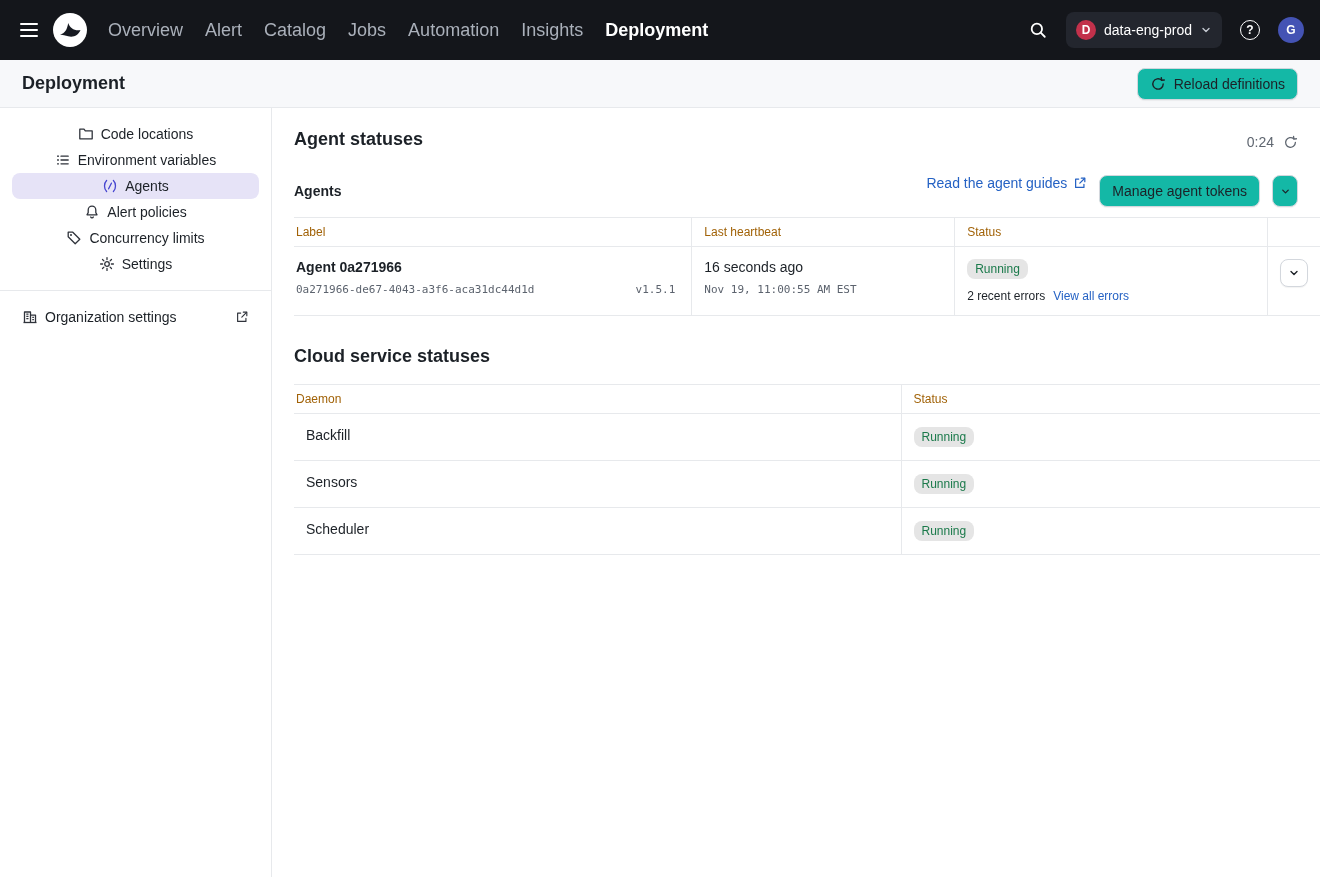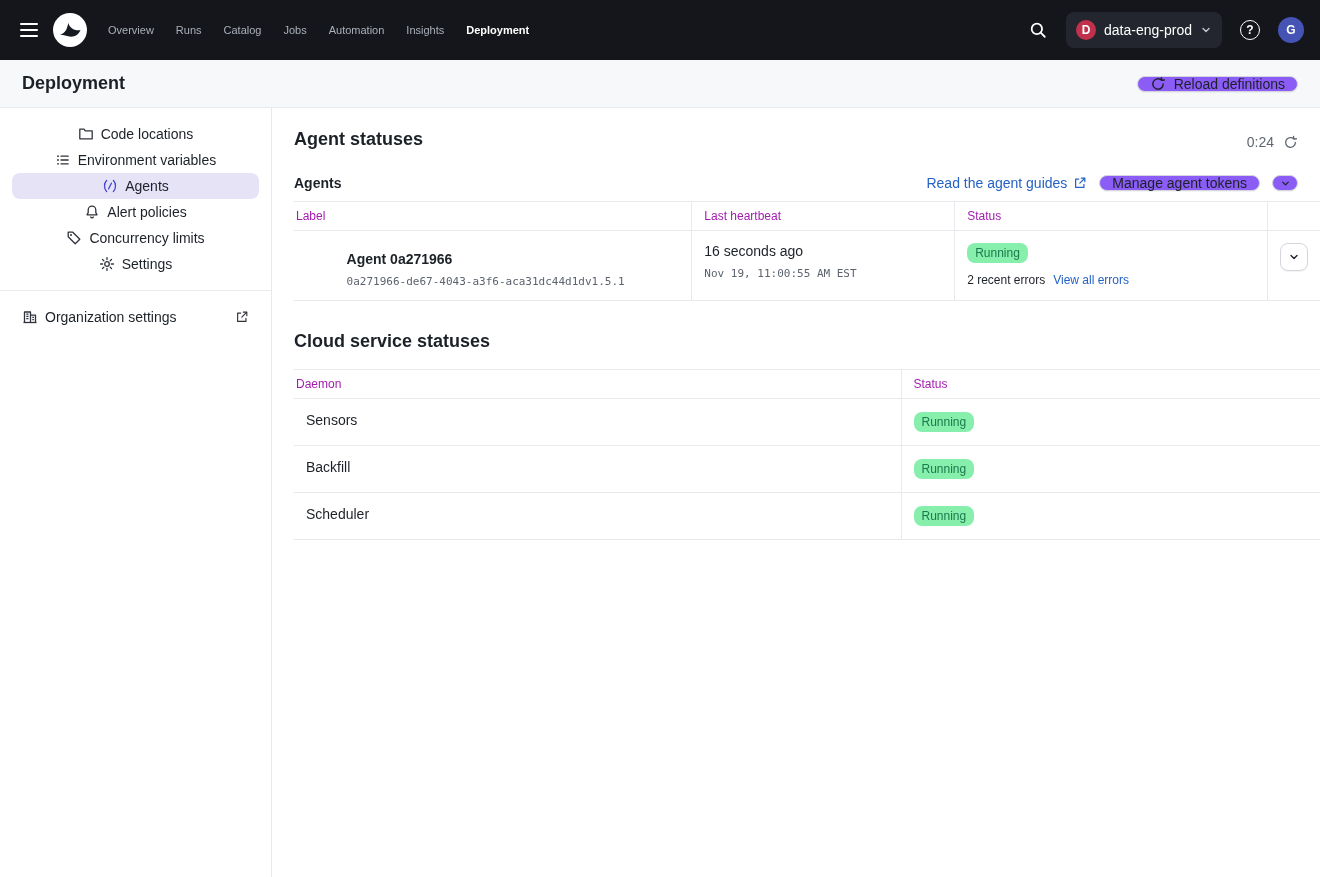--- a/index.html
+++ b/index.html
@@ -19,41 +19,41 @@
     height: 60px; background: #14161b;
     display: flex; align-items: center;
     padding: 0 16px 0 10px;
   }
   .hamburger { width: 38px; height: 38px; background: none; border: none; cursor: pointer;
     display: flex; align-items: center; justify-content: center; }
   .hamburger-lines { display: flex; flex-direction: column; gap: 4px; }
   .hamburger-lines i { display: block; width: 18px; height: 2px; background: #fff; border-radius: 1px; }
   .logo { width: 36px; height: 36px; margin: 0 12px 0 4px; cursor: pointer; }
   .nav-items { display: flex; align-items: center; gap: 22px; margin-left: 8px; }
-  .nav-item { color: #aab0ba; font-size: 11px; text-decoration: none; cursor: pointer; white-space: nowrap; }
+  .nav-item { color: #aab0ba; font-size: 18px; text-decoration: none; cursor: pointer; white-space: nowrap; }
   .nav-item.active { color: #ffffff; font-weight: 700; }
   .topnav-right { margin-left: auto; display: flex; align-items: center; gap: 12px; }
   .icon-btn { background: none; border: none; cursor: pointer; width: 32px; height: 32px;
     display: flex; align-items: center; justify-content: center; color: #ffffff; }
   .deploy-switcher { display: flex; align-items: center; gap: 8px; background: #23262e;
     border: none; border-radius: 8px; height: 36px; padding: 0 10px; color: #ffffff;
     font-size: 14px; cursor: pointer; }
   .deploy-badge { width: 20px; height: 20px; border-radius: 50%; background: #c2314b; color: #fff;
     font-size: 12px; font-weight: 700; display: flex; align-items: center; justify-content: center; }
   .help-circle { width: 20px; height: 20px; border-radius: 50%; border: 1.5px solid #ffffff;
     color: #ffffff; font-size: 12px; font-weight: 700; display: flex; align-items: center; justify-content: center; }
   .avatar { width: 26px; height: 26px; border-radius: 50%; background: #4453b4; border: none;
     color: #ffffff; font-size: 12px; font-weight: 700; cursor: pointer; }
 
   
   .page-header { height: 48px; background: #f7f8fa; border-bottom: 1px solid #e7e9ec;
     display: flex; align-items: center; justify-content: space-between; padding: 0 22px; }
   .page-title { font-size: 18px; font-weight: 600; }
-  .btn { display: inline-flex; align-items: center; gap: 8px; height: 16px; padding: 0 12px;
-    background: #8b5cf6; border: 1px solid #d3d7dd; border-radius: 8px; font-size: 14px;
+  .btn { display: inline-flex; align-items: center; gap: 8px; height: 32px; padding: 0 12px;
+    background: #14b8a6; border: 1px solid #d3d7dd; border-radius: 8px; font-size: 14px;
     color: #1c2127; cursor: pointer; box-shadow: 0 1px 1px rgba(0,0,0,0.05); white-space: nowrap; }
 
   
   .body-row { display: flex; height: 769px; }
   .sidebar { width: 272px; flex-shrink: 0; border-right: 1px solid #e7e9ec; padding: 13px 0; }
   .sb-item { display: flex; align-items: center; gap: 7px; height: 26px; margin: 0 12px;
     padding: 4px 10px; border-radius: 8px; font-size: 14px; cursor: pointer; color: #1c2127; justify-content: center; }
   .sb-item svg { color: #2f333b; flex-shrink: 0; }
   .sb-item.active { background: #e6e3f7; }
   .sb-item.active svg { color: #4645d0; }
@@ -71,33 +71,33 @@
     margin: 25px 22px 10px 0; }
   .agents-label { font-size: 14px; font-weight: 600; }
   .agents-actions { display: flex; align-items: flex-start; gap: 12px; }
   .link { color: #2562c4; font-size: 14px; text-decoration: none; cursor: pointer;
     display: inline-flex; align-items: center; gap: 6px; }
   .link svg { color: #2562c4; }
   .caret-btn { width: 26px; padding: 0; justify-content: center; }
 
   
   table { width: 100%; border-collapse: collapse; border-top: 1px solid #e7e9ec; }
-  th { font-size: 12px; font-weight: 400; color: #a21caf; text-align: left;
+  th { font-size: 12px; font-weight: 400; color: #a16207; text-align: left;
     padding: 7px 12px; border-bottom: 1px solid #e7e9ec; }
   td { vertical-align: top; padding: 12px; border-bottom: 1px solid #e7e9ec; }
   th:first-child, td:first-child { padding-left: 2px; }
   .col-border { border-right: 1px solid #e7e9ec; }
 
-  .agent-label-cell { display: flex; justify-content: center; align-items: flex-end; padding-right: 4px; margin-top: 8px; }
+  .agent-label-cell { display: flex; justify-content: space-between; align-items: flex-end; padding-right: 4px; }
   .agent-name { font-size: 14px; font-weight: 700; margin-bottom: 8px; }
   .mono-dim { font-family: "DejaVu Sans Mono", monospace; font-size: 11px; color: #5c636e; }
   .hb-rel { font-size: 14px; margin-bottom: 8px; }
   .errors-line { margin-top: 10px; font-size: 12px; display: flex; gap: 8px; align-items: center; }
   .link-sm { color: #2562c4; font-size: 12px; cursor: pointer; text-decoration: none; }
-  .badge { display: inline-block; background: #86efac; color: #1b7a4b; font-size: 12px;
+  .badge { display: inline-block; background: #e5e5e5; color: #1b7a4b; font-size: 12px;
     padding: 3px 8px; border-radius: 8px; }
   .expand-btn { width: 28px; height: 28px; border: 1px solid #d3d7dd; border-radius: 8px;
     background: #fff; display: flex; align-items: center; justify-content: center;
     margin: 0 auto; cursor: pointer; box-shadow: 0 1px 1px rgba(0,0,0,0.05); }
   .actions-cell { padding-top: 12px; }
 
   .cloud-title { font-size: 18px; font-weight: 600; margin: 30px 0 17px 0; }
   .cloud-table td { font-size: 14px; padding: 13px 12px; }
 </style>
 </head>
@@ -112,21 +112,21 @@
       </span>
   </button>
   <div class="logo">
     <svg width="36" height="36" viewBox="0 0 36 36">
       <circle cx="18" cy="18" r="17" fill="#ffffff"></circle>
       <path d="M8 22.5c5-1 7.2-5.2 8.2-11.5 1.6 5.3 6.8 8.2 12.3 7-2 5.2-7.2 7.8-12.4 6.2-2.6-.8-5.5-1.3-8.1-1.7z" fill="#171a21"></path>
     </svg>
   </div>
   <nav class="nav-items">
     <a class="nav-item">Overview</a>
-    <a class="nav-item">Runs</a>
+    <a class="nav-item">Alert</a>
     <a class="nav-item">Catalog</a>
     <a class="nav-item">Jobs</a>
     <a class="nav-item">Automation</a>
     <a class="nav-item">Insights</a>
     <a class="nav-item active">Deployment</a>
   </nav>
   <div class="topnav-right">
     <button class="icon-btn">
       <svg class="ic" width="18" height="18" viewBox="0 0 16 16" fill="none" stroke="currentColor" stroke-width="1.6" stroke-linecap="round">
         <circle cx="7" cy="7" r="4.6"></circle>
@@ -315,28 +315,28 @@
           <col>
         </colgroup>
       <thead>
         <tr>
           <th class="col-border">Daemon</th>
           <th>Status</th>
         </tr>
       </thead>
       <tbody>
         <tr>
+          <td class="col-border">Backfill</td>
+          <td><span class="badge">Running</span></td>
+        </tr>
+        <tr>
           <td class="col-border">Sensors</td>
           <td><span class="badge">Running</span></td>
         </tr>
         <tr>
-          <td class="col-border">Backfill</td>
-          <td><span class="badge">Running</span></td>
-        </tr>
-        <tr>
           <td class="col-border">Scheduler</td>
           <td><span class="badge">Running</span></td>
         </tr>
       </tbody>
     </table>
 
   </main>
 </div>
 
 </body></html>

